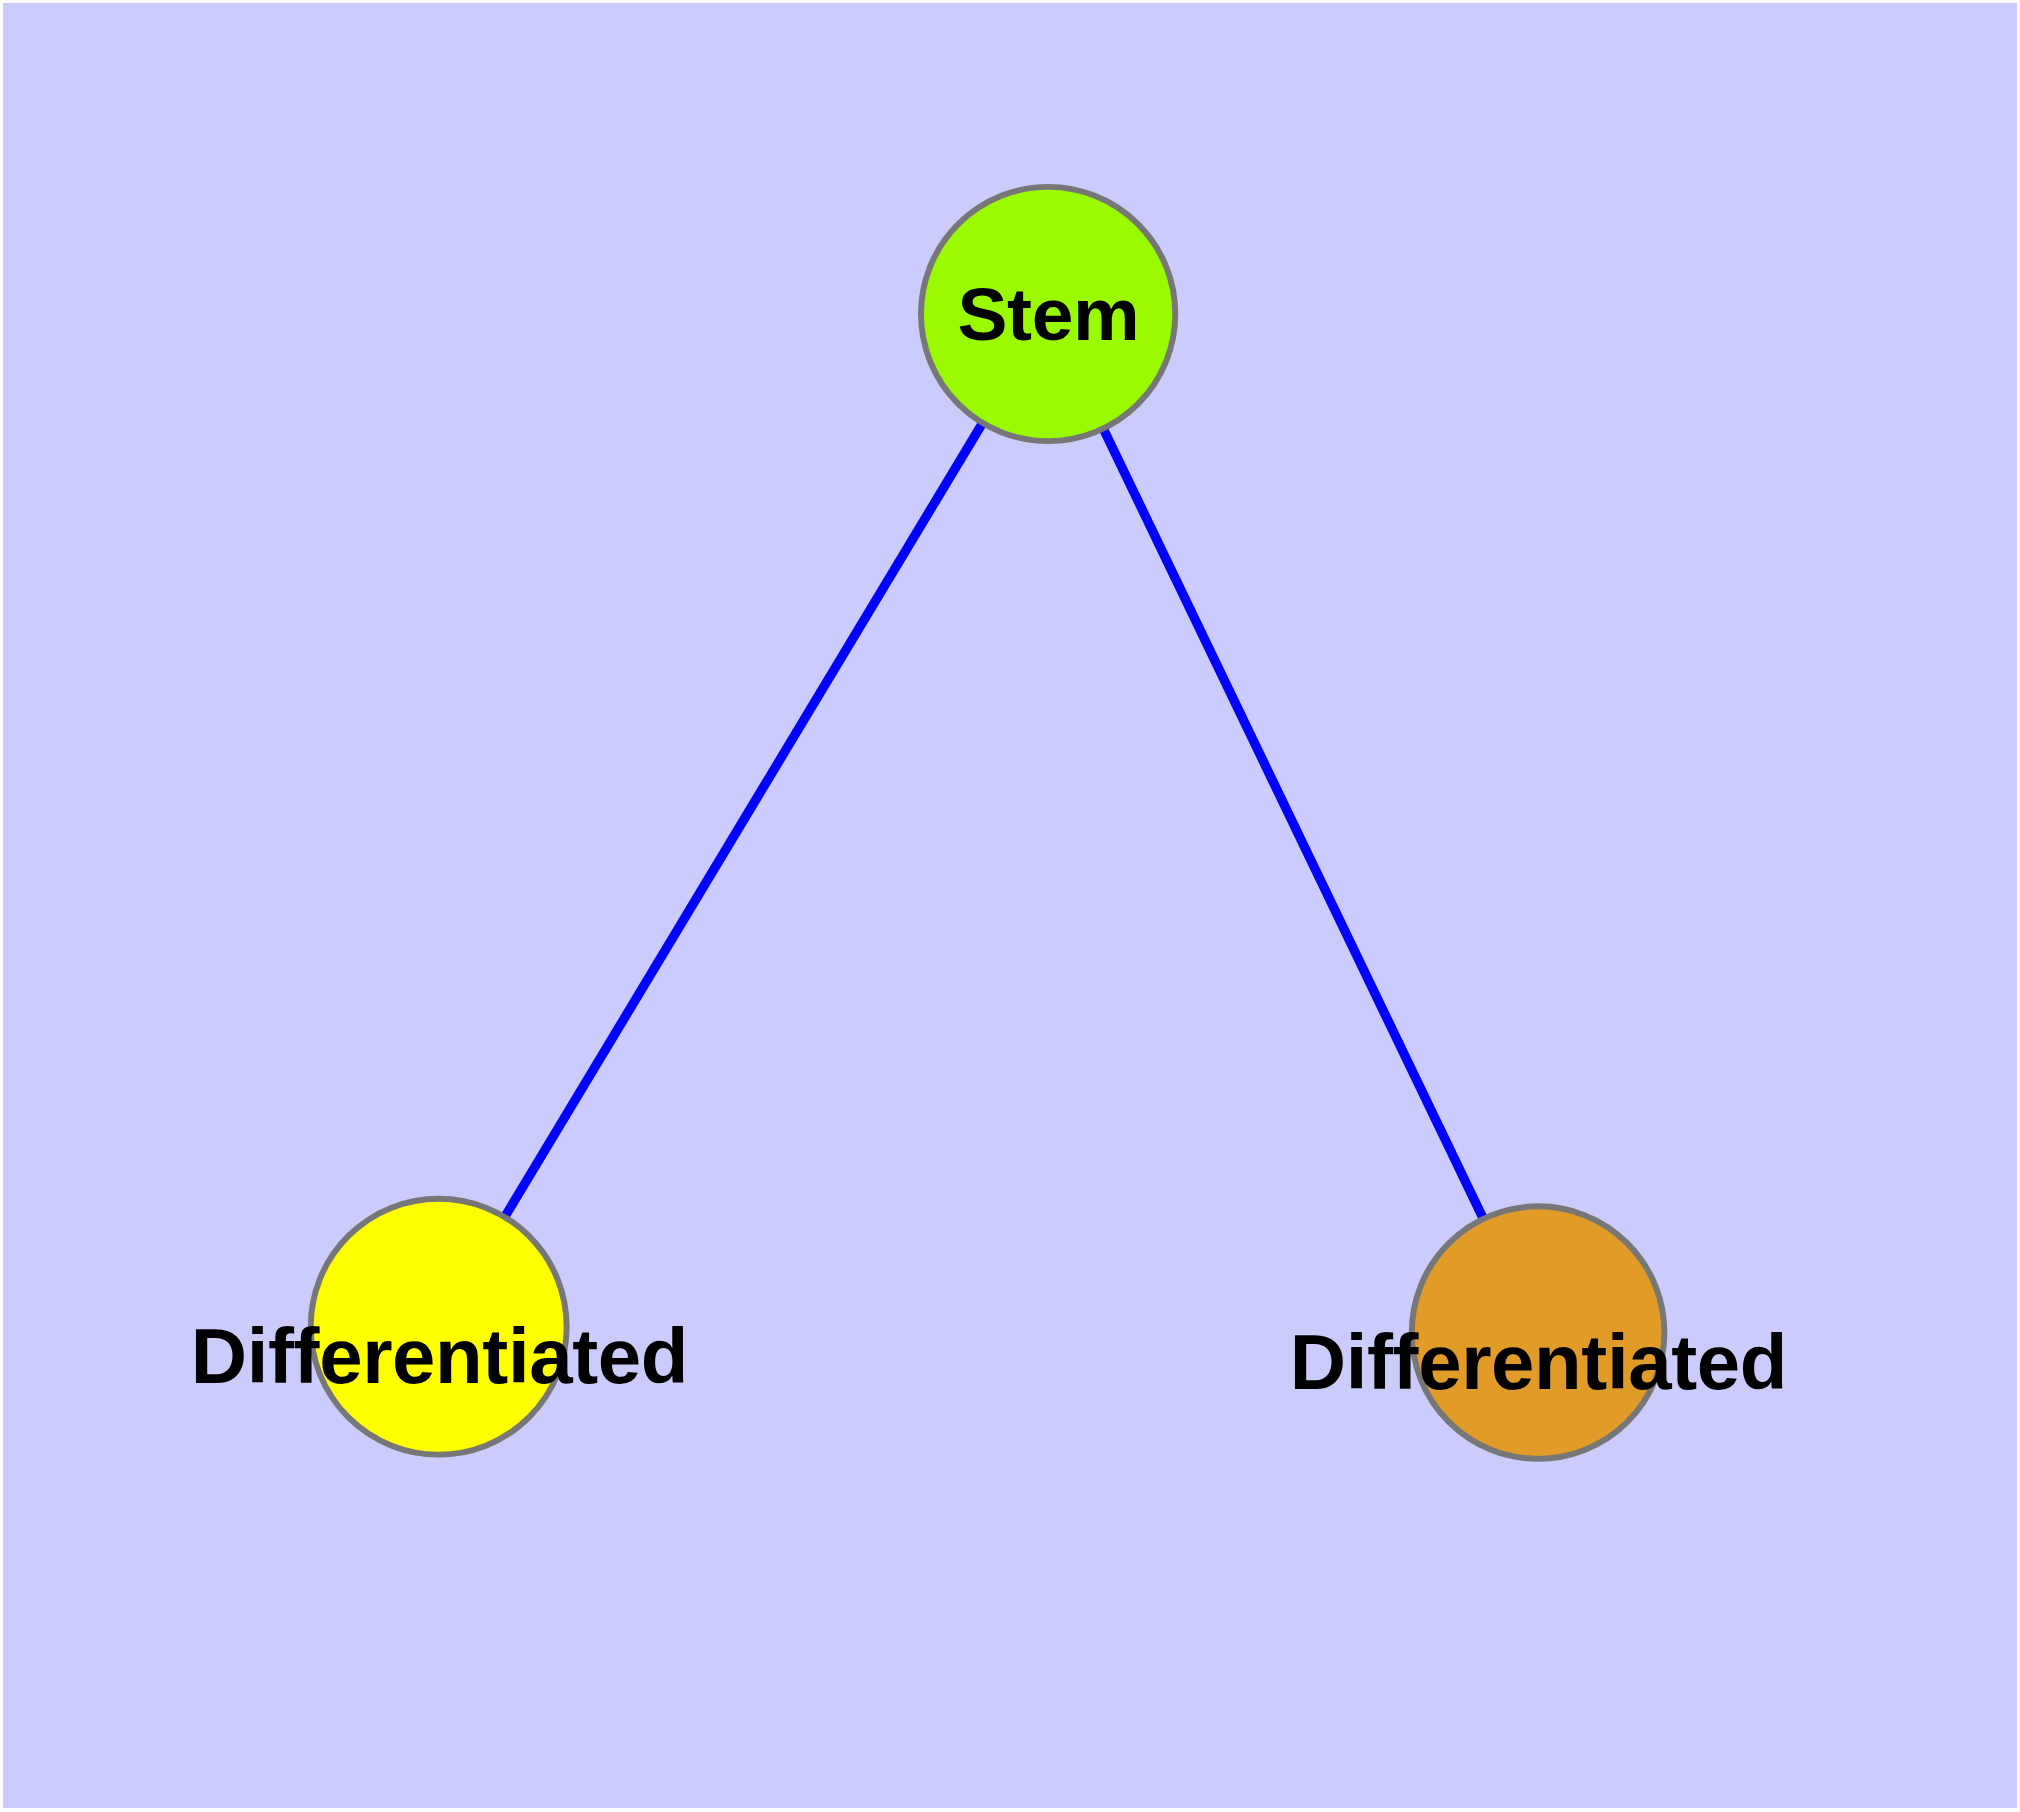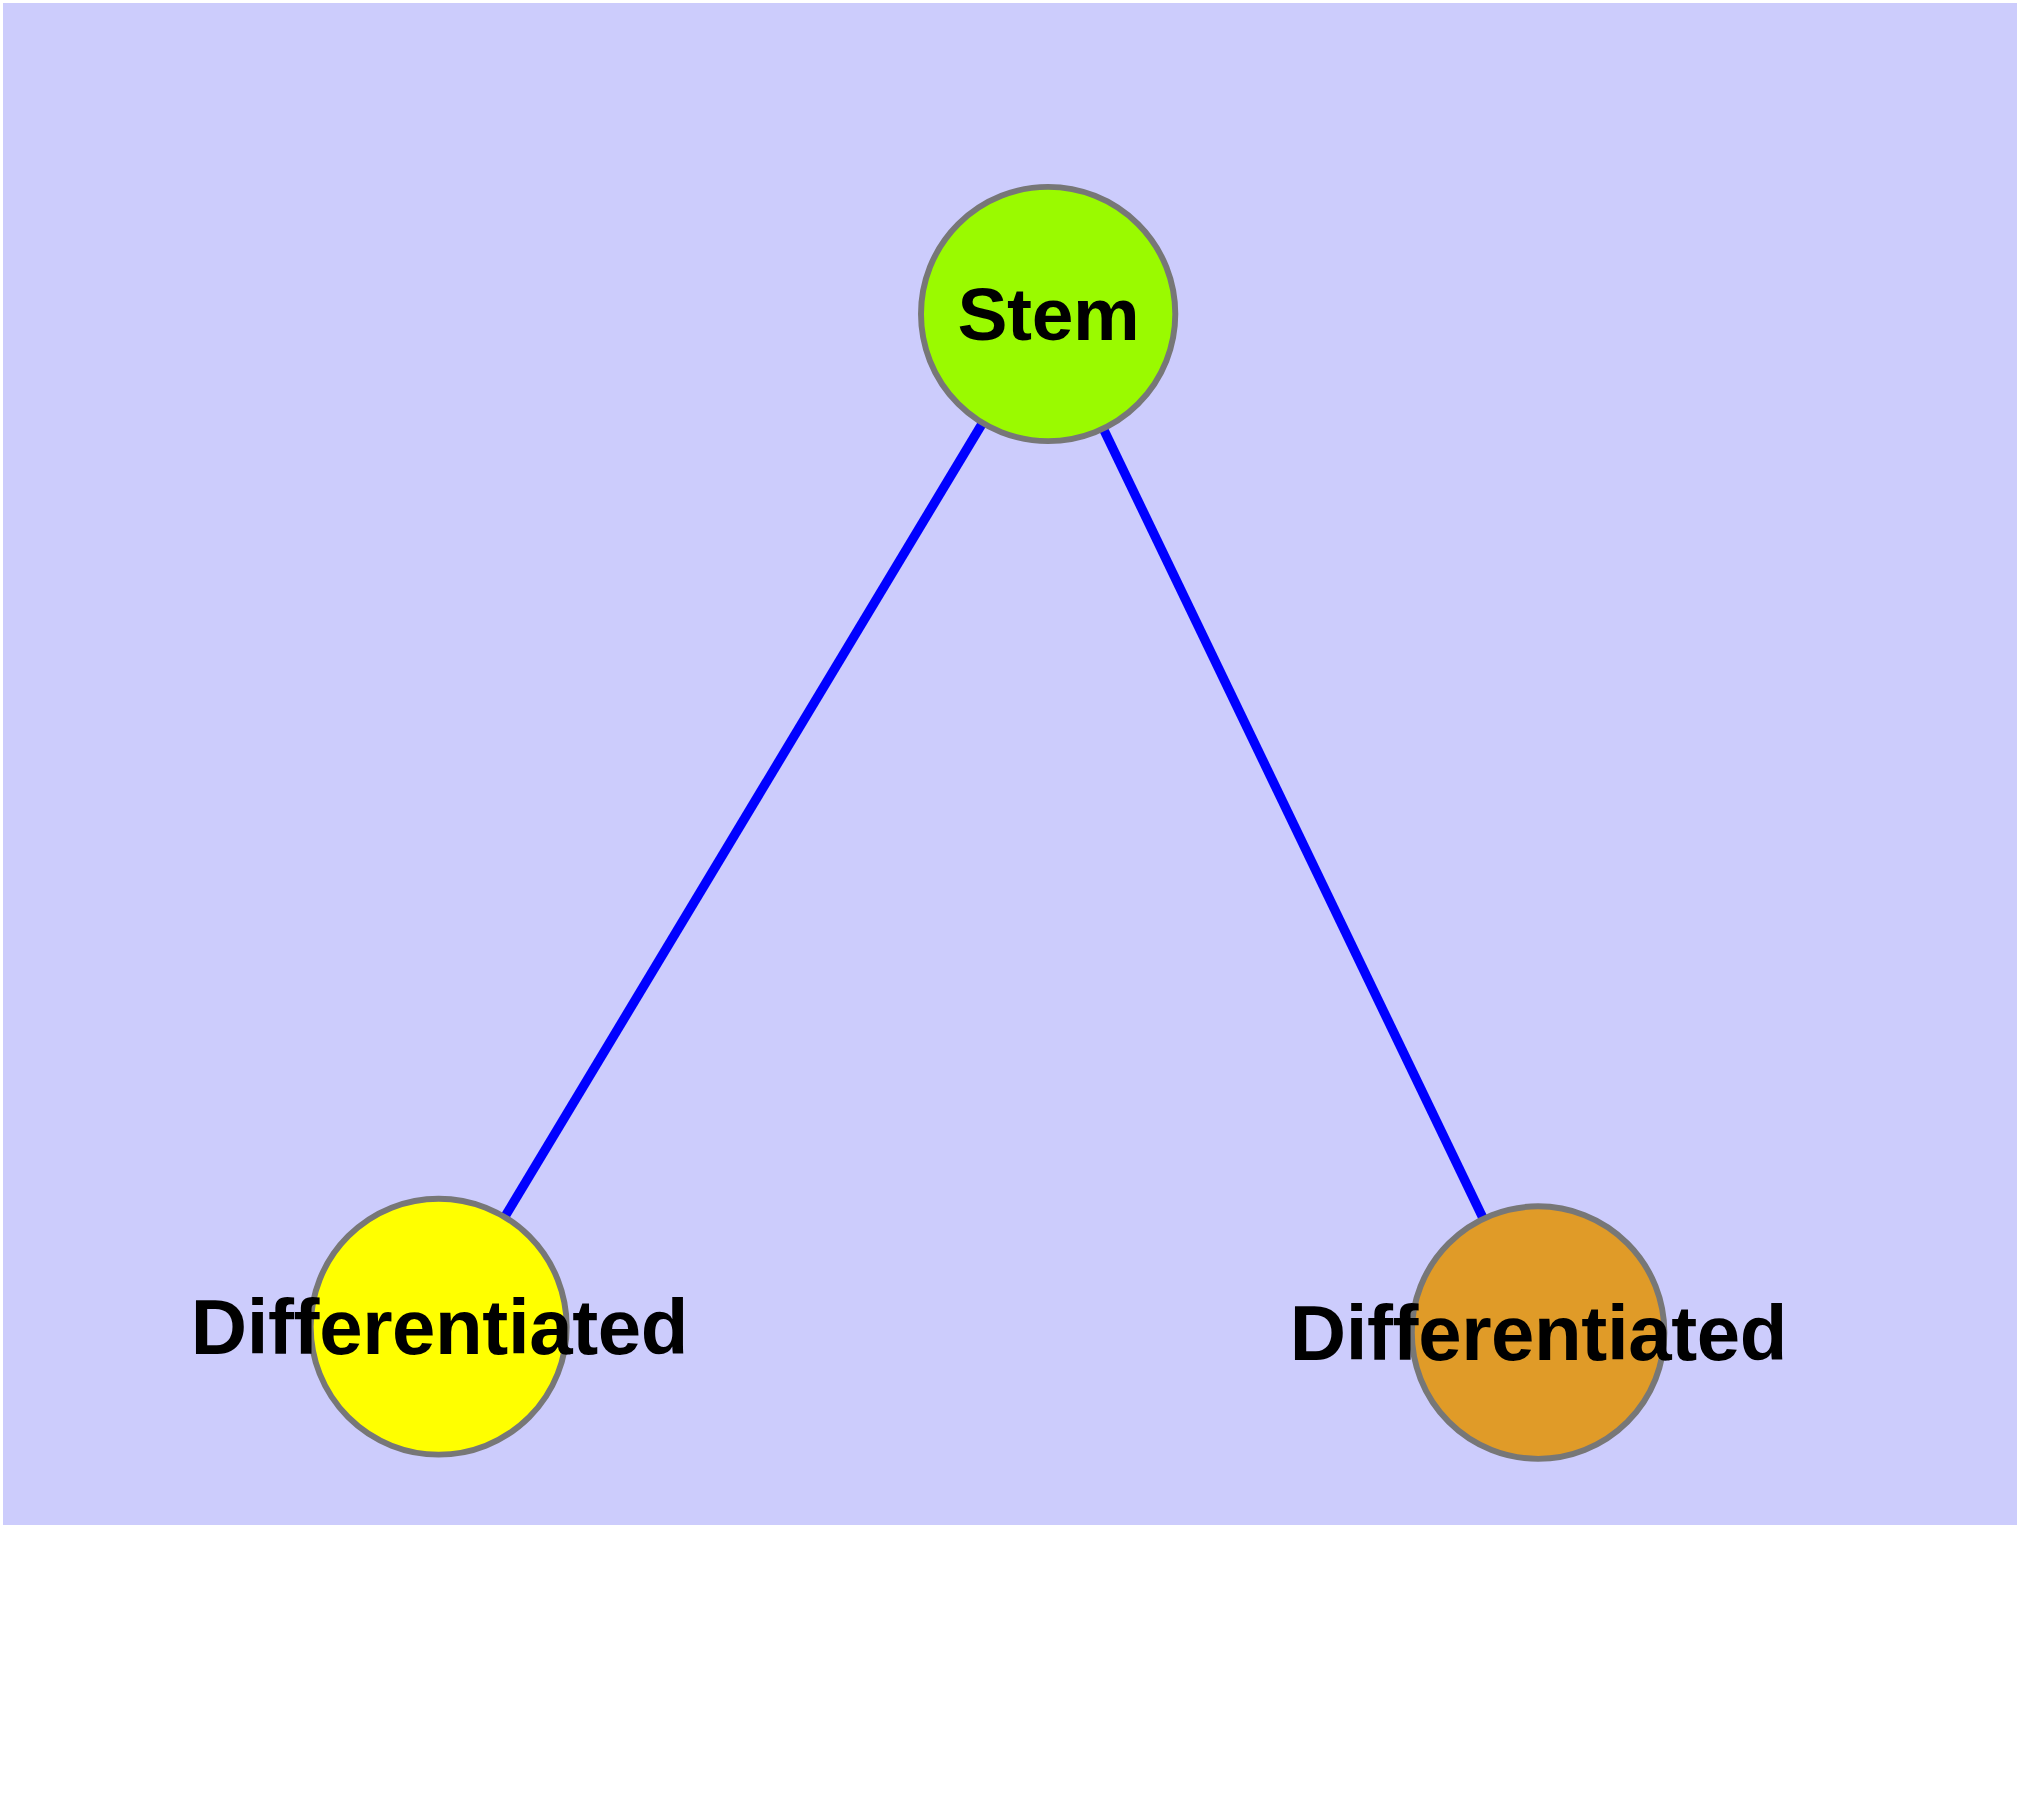--- a/index.html
+++ b/index.html
@@ -14,21 +14,21 @@
     height: 1812px;
     background: #ffffff;
     overflow: hidden;
     font-family: "Liberation Sans", "DejaVu Sans", sans-serif;
   }
   #canvas {
     position: absolute;
     left: 3.4px;
     top: 3.4px;
     width: 2014px;
-    height: 1522px;
+    height: 1805px;
     background: #ccccfc;
   }
   #graph-svg {
     position: absolute;
     left: 0;
     top: 0;
     width: 2014px;
     height: 1805px;
     display: block;
   }
@@ -41,20 +41,21 @@
     line-height: 1.08;
     pointer-events: none;
     transform: translate(-50%, -50%);
     letter-spacing: -0.4px;
   }
   .label-root {
     font-size: 75px;
   }
   .label-leaf {
     font-size: 78px;
+    margin-top: 29px;
   }
 </style>
 </head>
 <body>
 
 <div id="stage">
   <div id="canvas">
 
     <svg id="graph-svg" viewBox="0 0 2376 2130" preserveAspectRatio="none">
       <g id="edges-layer">

